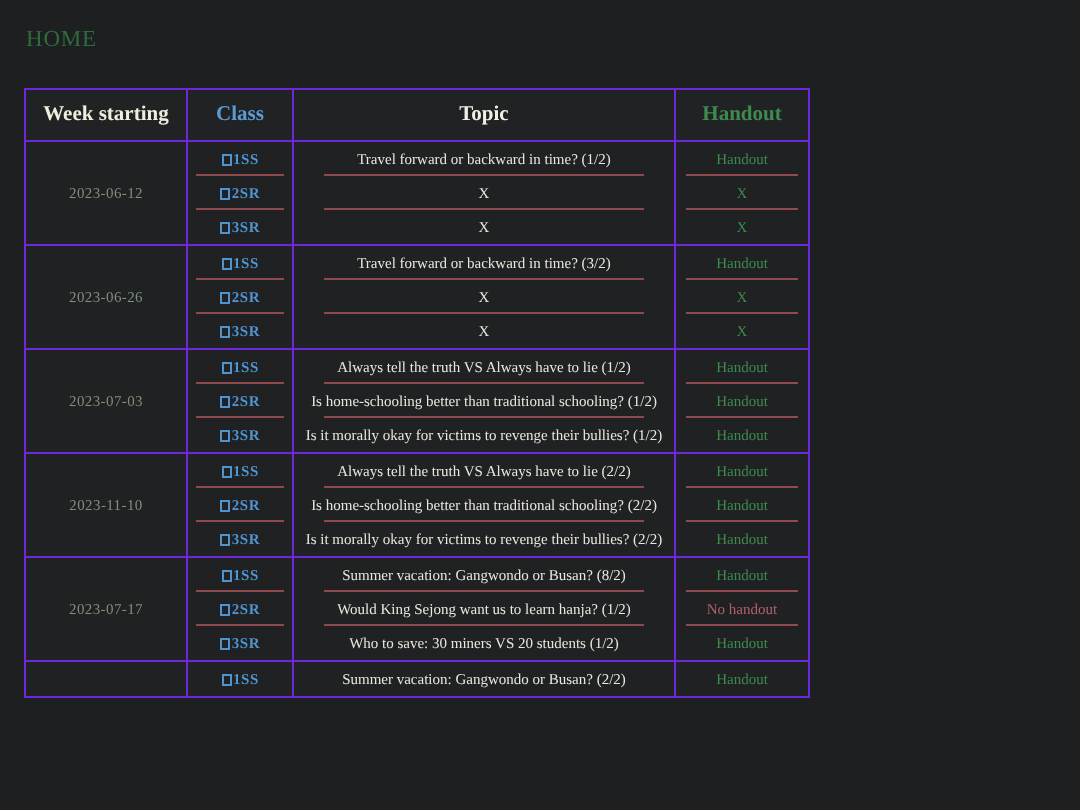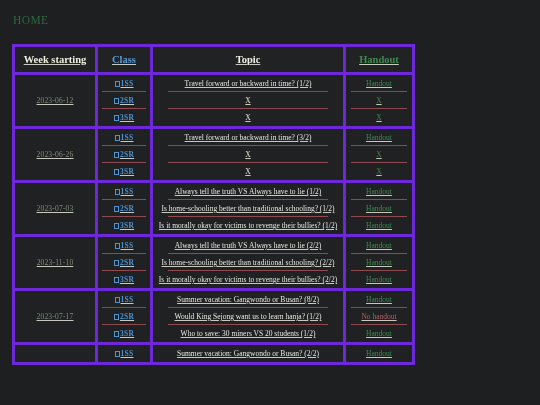--- a/index.html
+++ b/index.html
@@ -11,21 +11,20 @@
     width: 540px;
     height: 405px;
     overflow: hidden;
     font-family: "Liberation Serif", "DejaVu Serif", serif;
     color: #c8c8c0;
   }
   .page {
     padding: 10px 0 0 6px;
     box-sizing: border-box;
     width: 540px;
-    text-decoration: underline;
   }
   .home-link {
     display: inline-block;
     color: #2e6b3d;
     font-size: 11.5px;
     letter-spacing: 0.4px;
     text-decoration: none;
     margin: 0 0 0 7px;
     line-height: 14px;
   }
@@ -41,21 +40,21 @@
   .table-wrap {
     margin: 16px 0 0 6px;
   }
   table.schedule {
     border-collapse: collapse;
     width: 372px;
     table-layout: fixed;
     background: #1f2123;
   }
   table.schedule, table.schedule th, table.schedule td {
-    border: 3px solid #6d28d9;
+    border: 1px solid #6d28d9;
   }
   table.schedule th {
     padding: 7px 2px;
     font-size: 10.5px;
     font-weight: bold;
     text-align: center;
     vertical-align: middle;
     background: #202224;
   }
   .th-week   { color: #eeeedd; width: 76px; }

